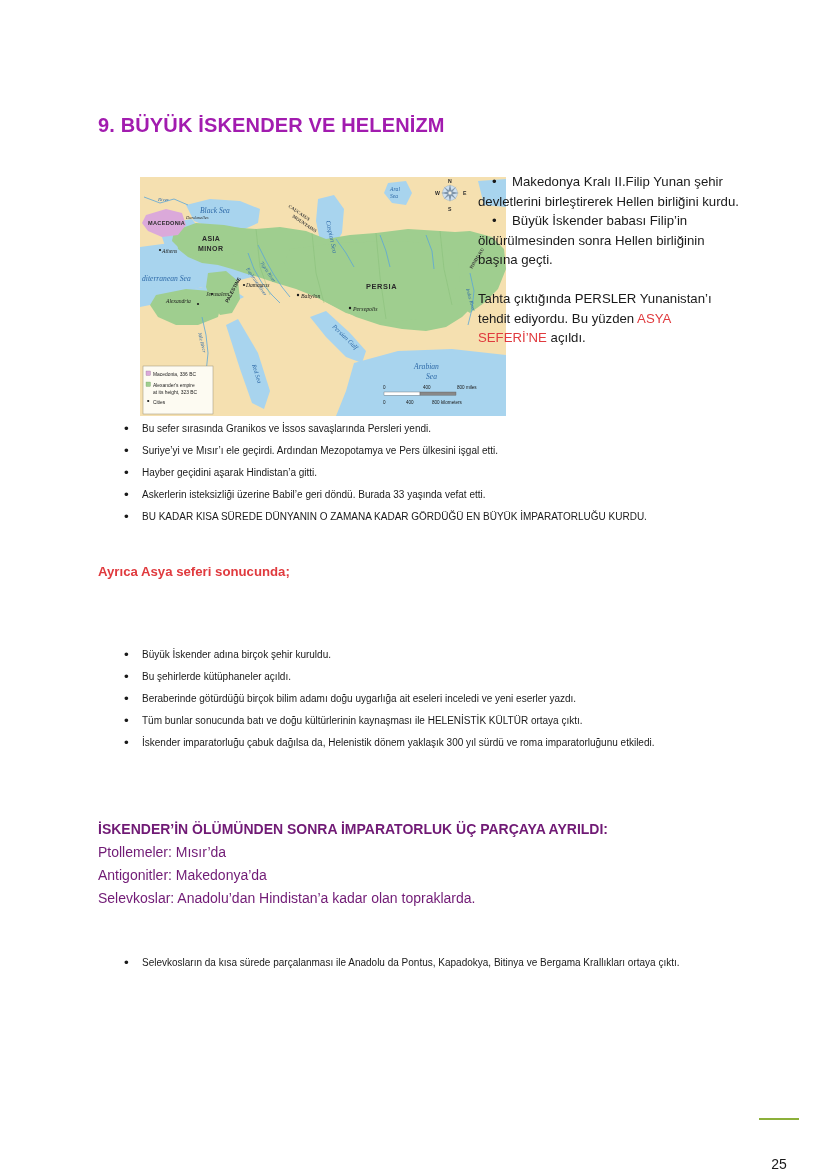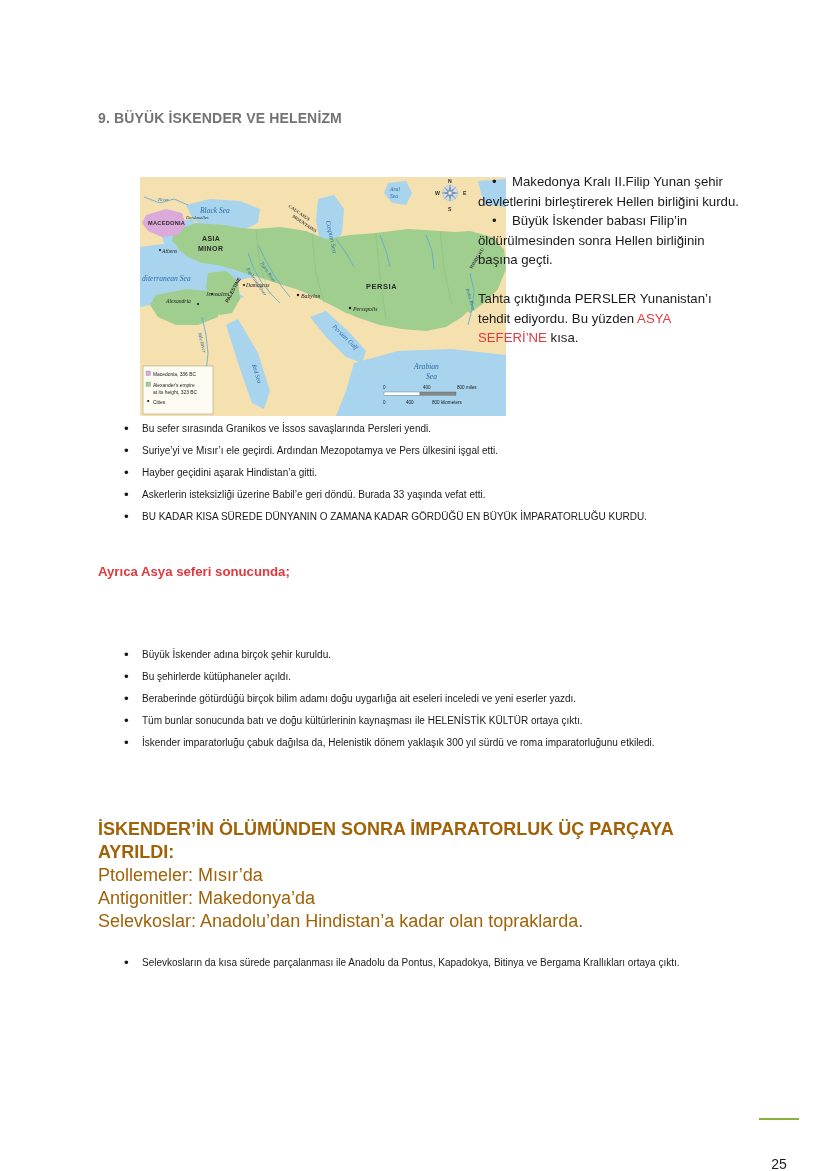--- a/index.html
+++ b/index.html
@@ -14,24 +14,24 @@
     position: relative;
     overflow: hidden;
   }
   .page { position: relative; width: 828px; height: 1171px; }
 
   
   .section-title {
     position: absolute;
     left: 98px;
     top: 101px;
-    font-size: 14px;
+    font-size: 20px;
     font-weight: bold;
     letter-spacing: 0.15px;
-    color: #737373;
+    color: #a21caf;
   }
 
   
   .map-figure {
     position: absolute;
     left: 100px;
     top: 161px;
     width: 366px;
     height: 239px;
     background: #d946ef;
@@ -94,23 +94,23 @@
     font-weight: bold;
     color: #e03a3e;
   }
 
   
   .division {
     position: absolute;
     left: 98px;
     top: 818px;
     width: 640px;
-    font-size: 18px;
+    font-size: 14px;
     line-height: 23px;
-    color: #a16207;
+    color: #701a75;
   }
   .division .div-title { font-weight: bold; }
   .division p { margin: 0; }
 
   
   .footer-pagenum {
     position: absolute;
     left: 755px;
     top: 1118px;
     width: 48px;
@@ -310,21 +310,21 @@
   <div class="right-col">
     <p class="rc-bullet-para">
       <span class="bdot">•</span><span>Makedonya Kralı II.Filip</span>
       <span>Yunan şehir devletlerini birleştirerek Hellen birliğini kurdu.</span>
     </p>
     <p class="rc-bullet-para">
       <span class="bdot">•</span><span>Büyük İskender babası Filip’in</span>
       <span>öldürülmesinden sonra Hellen birliğinin başına geçti.</span>
     </p>
     <div class="rc-gap"></div>
-    <p><span>Tahta çıktığında PERSLER Yunanistan’ı tehdit ediyordu. Bu yüzden </span><span class="red">ASYA SEFERİ’NE</span><span> kısa.</span></p>
+    <p><span>Tahta çıktığında PERSLER Yunanistan’ı tehdit ediyordu. Bu yüzden </span><span class="red">ASYA SEFERİ’NE</span><span> açıldı.</span></p>
   </div>
 
   <div class="list-block" id="list-one">
     <div class="bullet-row">Bu sefer sırasında Granikos ve İssos savaşlarında Persleri yendi.</div>
     <div class="bullet-row">Suriye’yi ve Mısır’ı ele geçirdi. Ardından Mezopotamya ve Pers ülkesini işgal etti.</div>
     <div class="bullet-row">Hayber geçidini aşarak Hindistan’a gitti.</div>
     <div class="bullet-row">Askerlerin isteksizliği üzerine Babil’e geri döndü. Burada 33 yaşında vefat etti.</div>
     <div class="bullet-row">BU KADAR KISA SÜREDE DÜNYANIN O ZAMANA KADAR GÖRDÜĞÜ EN BÜYÜK İMPARATORLUĞU KURDU.</div>
   </div>
 

